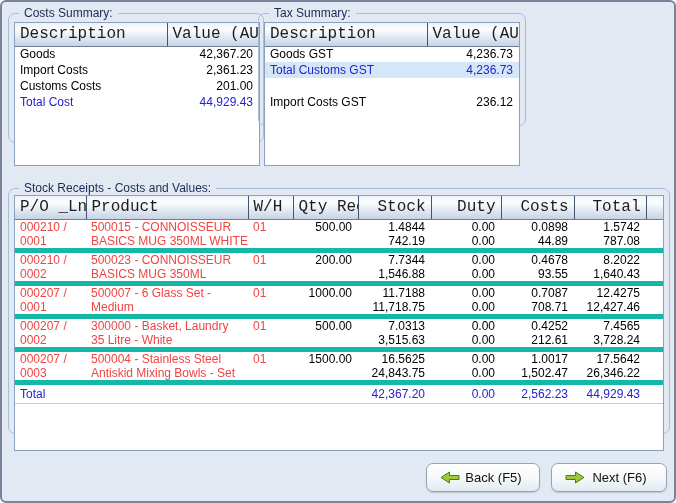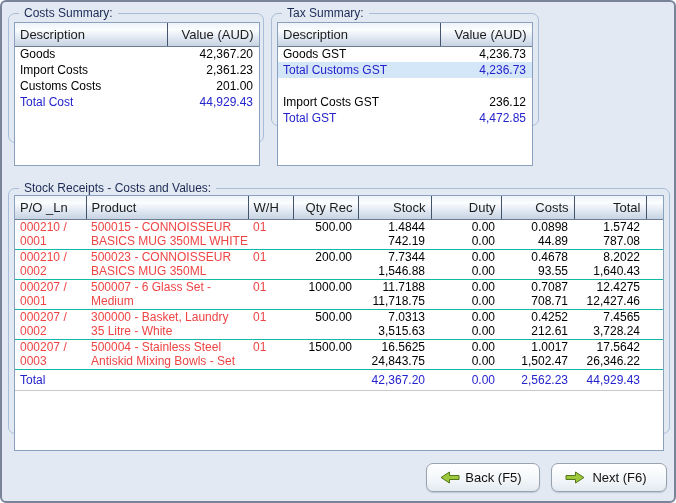--- a/index.html
+++ b/index.html
@@ -26,65 +26,66 @@
   .groupbox-legend {
     position:absolute;
     top:-8px; left:10px;
     background:#e2e9f2;
     padding:0 5px;
     color:#1b2a55;
     font-size:12px;
     white-space:nowrap;
   }
   #costs-group { left:6px;  top:11px;  width:256px; height:130px; }
-  #tax-group   { left:269px; top:11px; width:268px; height:113px; }
+  #tax-group   { left:256px; top:11px; width:268px; height:113px; }
   #stock-group { left:6px;  top:186px; width:662px; height:246px; }
 
   .table-panel {
     position:absolute;
     background:#ffffff;
     border:1px solid #8aa0bf;
     overflow:hidden;
   }
   #costs-table-panel { left:5px; top:8px; width:246px; height:144px; }
   #tax-table-panel   { left:5px; top:8px; width:256px; height:144px; }
   #stock-table-panel { left:5px; top:6px; width:650px; height:256px; }
 
   table { border-collapse:collapse; width:100%; table-layout:fixed; }
   th {
     height:23px;
     font-weight:normal;
-    font-size:13px;
+    font-size:16px;
     color:#1c1c1c;
     background:linear-gradient(180deg,#eef3f9 0%,#fbfdfe 30%,#dfe7f1 65%,#c7d3e3 100%);
     border-bottom:1px solid #6e7e92;
     border-right:1px solid #44546a;
     padding:0 5px;
     text-align:left;
     white-space:nowrap;
     overflow:hidden;
+    font-family:Liberation Mono, monospace;
   }
   th.num { text-align:right; }
   th.filler { border-right:none; }
   td {
     height:16px;
     padding:0 5px;
     font-size:12px;
     white-space:nowrap;
     overflow:hidden;
     color:#000;
   }
   td.num { text-align:right; padding-right:6px; }
   
   tr.total td { color:#2323cc; }
   tr.highlight td { background:#d4e7f8; color:#2323cc; }
   
   #stock-table td { height:15px; padding-top:0; padding-bottom:0; }
   #stock-table td.txt { color:#ef4444; }
-  #stock-table tr.line2 td { border-bottom:1px solid #14b8a6; }
+  #stock-table tr.line2 td { border-bottom:5px solid #14b8a6; }
   #stock-table tr.total-row td { color:#2323cc; height:21px; border-bottom:1px solid #c9c9c9; }
 
   
   .nav-button {
     position:absolute;
     height:29px;
     border:1px solid #98a3b2;
     border-radius:7px;
     background:linear-gradient(180deg,#ffffff 0%,#f4f7fa 55%,#e4eaf1 100%);
     display:flex;
@@ -163,24 +164,20 @@
               <td class="desc">Total Customs GST</td>
               <td class="num">4,236.73</td>
             </tr>
             <tr class="blank">
               <td class="desc">&nbsp;</td>
               <td class="num">&nbsp;</td>
             </tr>
             <tr class="normal">
               <td class="desc">Import Costs GST</td>
               <td class="num">236.12</td>
-            </tr>
-            <tr class="total">
-              <td class="desc">Total GST</td>
-              <td class="num">4,472.85</td>
             </tr>
           </tbody>
       </table>
     </div>
   </div>
 
   <div class="groupbox" id="stock-group">
     <span class="groupbox-legend">Stock Receipts - Costs and Values:</span>
     <div class="table-panel" id="stock-table-panel">
       <table id="stock-table">

